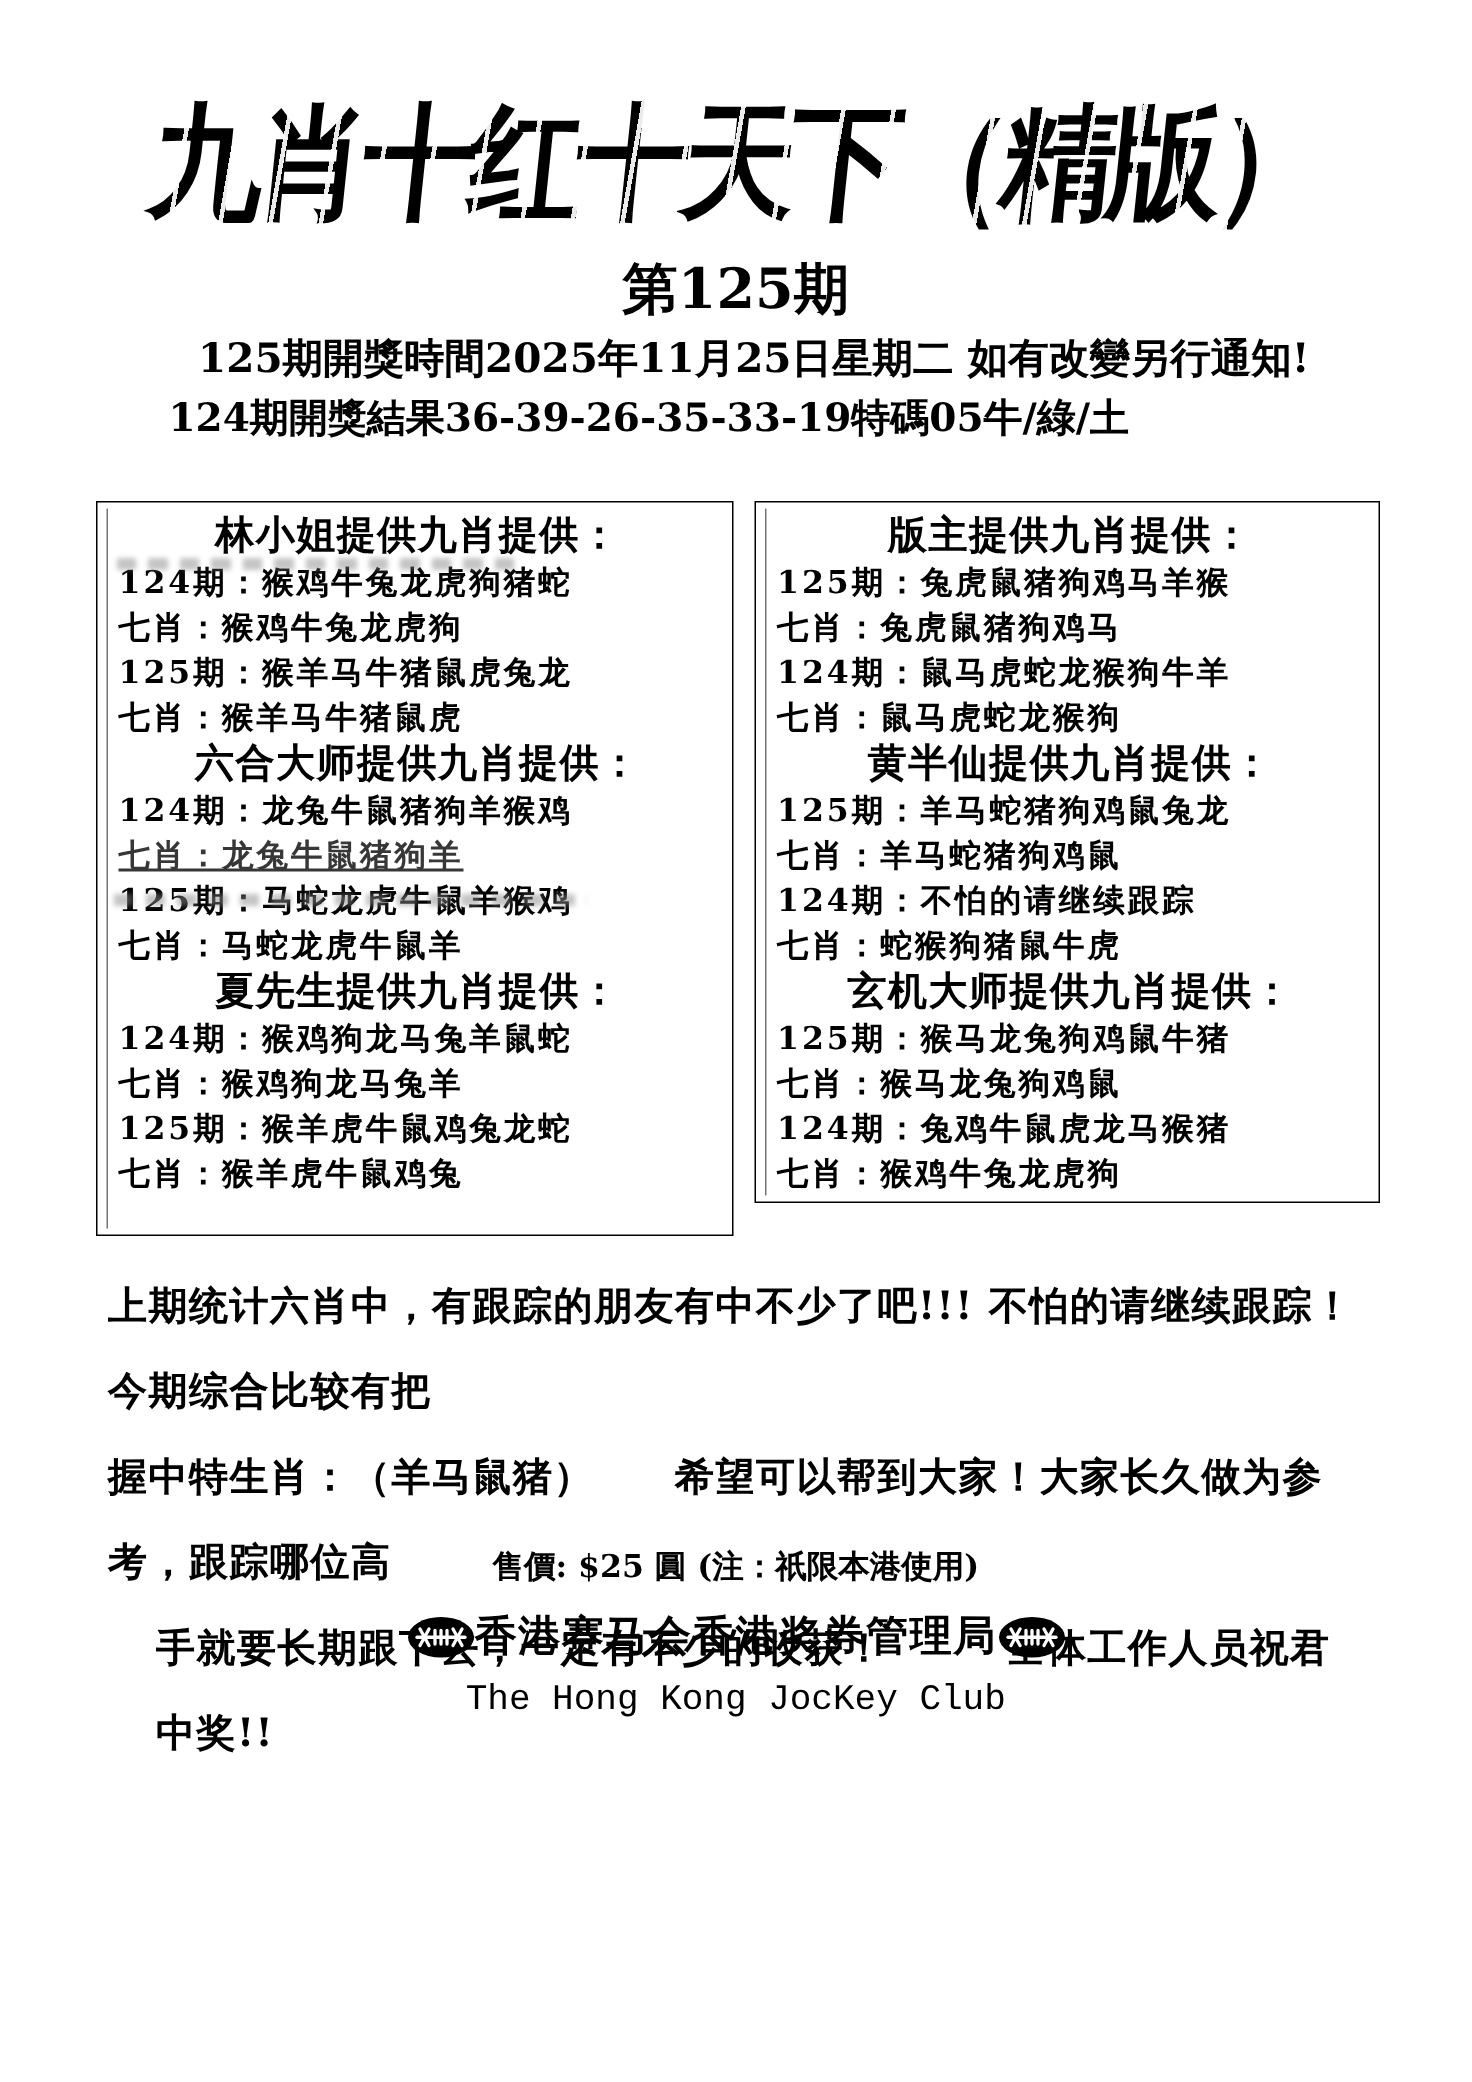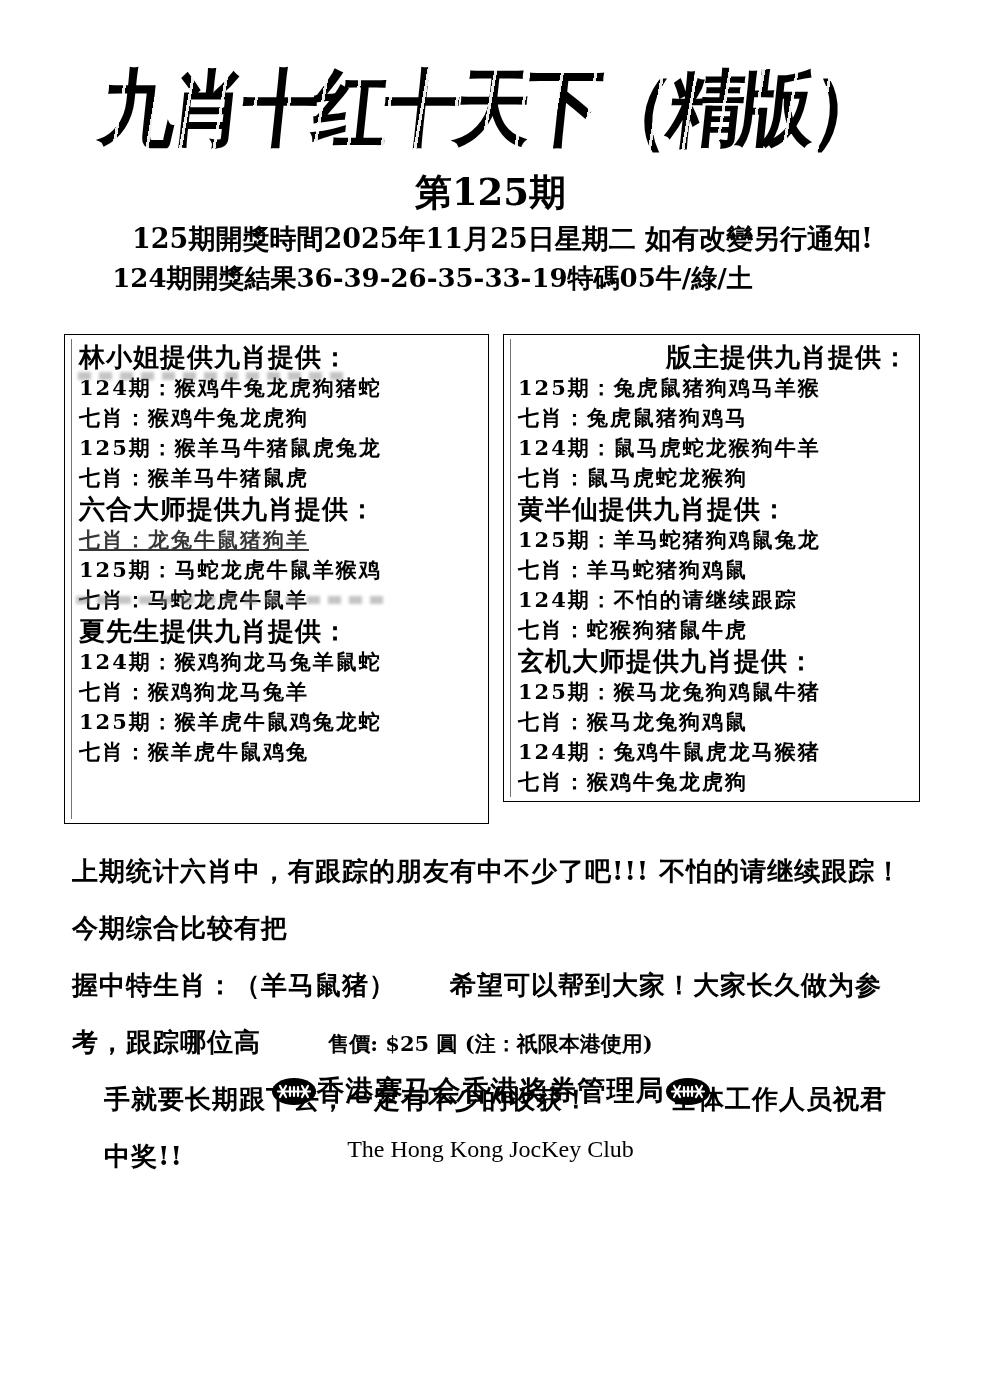--- a/index.html
+++ b/index.html
@@ -50,23 +50,23 @@
   .tips-box::before {            
     content:""; position:absolute; left:6px; top:4px; bottom:4px;
     width:1px; background:rgba(0,0,0,.55);
   }
   .box-left  { left:64px;  top:334px; width:425px; height:490px; }
   .box-right { left:503px; top:334px; width:417px; height:468px; }
 
   .sec + .sec { }
   .sec-h {
     font-size:26px; font-weight:bold; line-height:32px;
-    letter-spacing:1px; white-space:nowrap;
-  }
-  .sec-h.centered { text-align:right; }
+    letter-spacing:1px; white-space:nowrap;text-align:center;
+  }
+  .sec-h.centered { text-align:center; }
   .row {
     font-size:21px; font-weight:bold; line-height:30px;
     letter-spacing:2px; white-space:nowrap;
   }
   .row.faded { opacity:.78; filter:blur(.5px);text-decoration:underline; }
 
   .scan-artifact {
     position:absolute; height:8px; pointer-events:none;
     background:repeating-linear-gradient(90deg,
       #8a8a8a 0, #8a8a8a 13px, transparent 13px, transparent 21px);
@@ -90,22 +90,21 @@
   }
   .org-line {
     position:absolute; top:1072px; left:0; width:981px;
     display:flex; align-items:center; justify-content:center;
     font-size:28px; font-weight:bold; letter-spacing:1px;
   }
   .hkjc-logo { display:block; }
   .english-line {
     position:absolute; top:1120px; left:0; width:981px;
     text-align:center; font-size:24px;
-    font-family:Liberation Serif, serif;
-    margin-top:16px;
+    font-family:Liberation Mono, monospace;
   }
 </style>
 </head>
 <body>
 
 <div class="masthead">
   <div class="masthead-text">九肖十红十天下（精版）</div>
   <div class="masthead-slashes"></div>
 </div>
 
@@ -118,20 +117,21 @@
 <div class="tips-box box-left">
   <div class="sec">
     <div class="sec-h">林小姐提供九肖提供：</div>
     <div class="row">124期：猴鸡牛兔龙虎狗猪蛇</div>
     <div class="row">七肖：猴鸡牛兔龙虎狗</div>
     <div class="row">125期：猴羊马牛猪鼠虎兔龙</div>
     <div class="row">七肖：猴羊马牛猪鼠虎</div>
   </div>
   <div class="sec">
     <div class="sec-h">六合大师提供九肖提供：</div>
+    <div class="row">124期：龙兔牛鼠猪狗羊猴鸡</div>
     <div class="row faded">七肖：龙兔牛鼠猪狗羊</div>
     <div class="row">125期：马蛇龙虎牛鼠羊猴鸡</div>
     <div class="row">七肖：马蛇龙虎牛鼠羊</div>
   </div>
   <div class="sec">
     <div class="sec-h">夏先生提供九肖提供：</div>
     <div class="row">124期：猴鸡狗龙马兔羊鼠蛇</div>
     <div class="row">七肖：猴鸡狗龙马兔羊</div>
     <div class="row">125期：猴羊虎牛鼠鸡兔龙蛇</div>
     <div class="row">七肖：猴羊虎牛鼠鸡兔</div>

